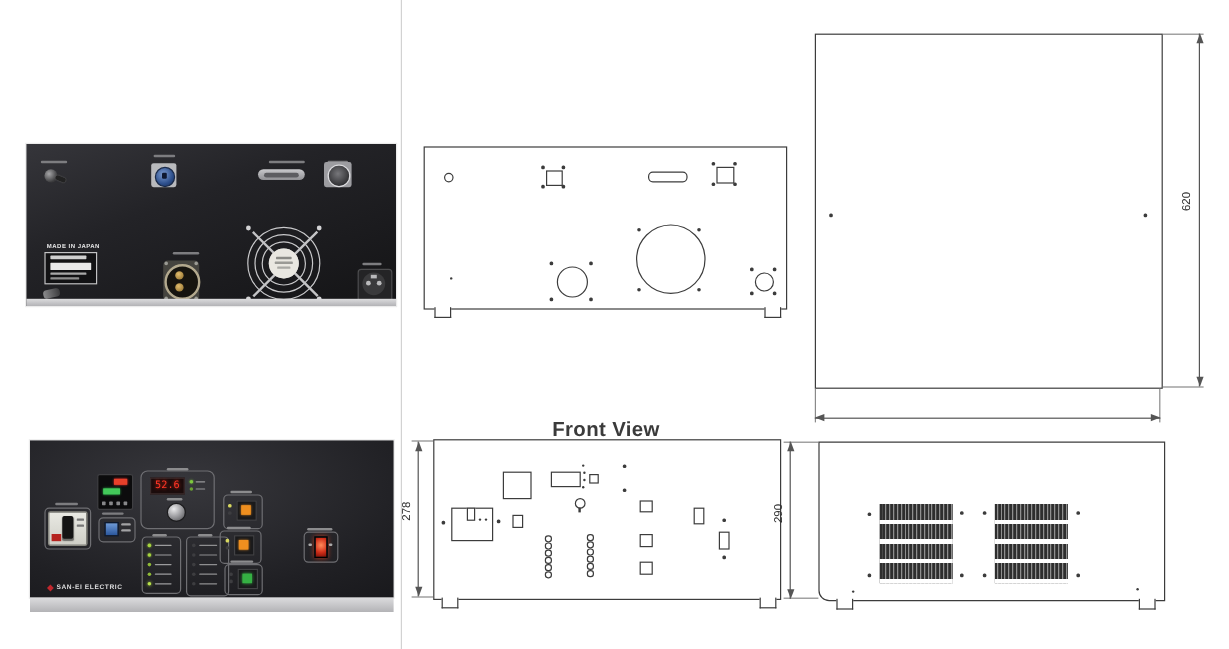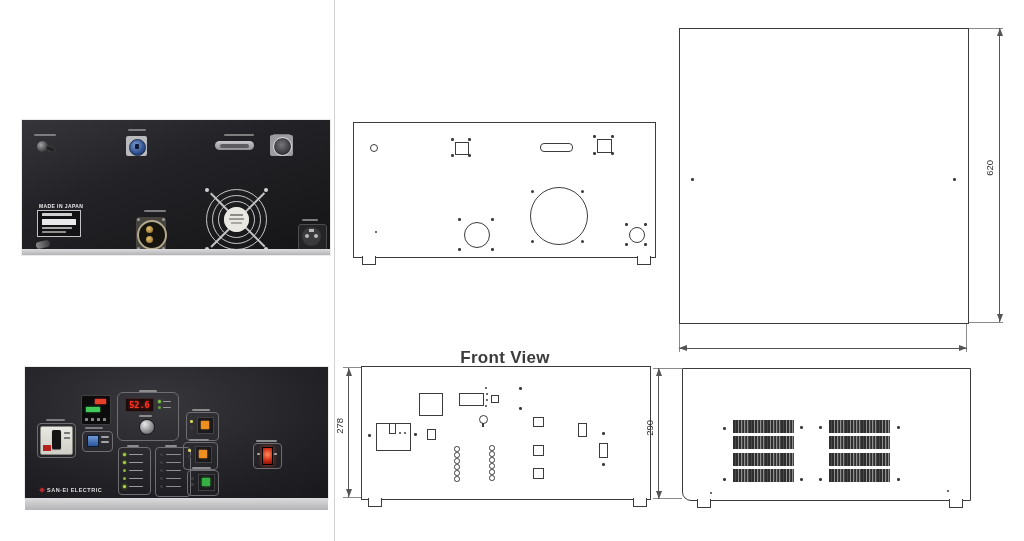--- a/index.html
+++ b/index.html
@@ -31,21 +31,21 @@
   
   .photo{position:absolute;box-shadow:0 0 0 1px rgba(0,0,0,.08);}
   .rear-bg{background:linear-gradient(160deg,#35353a 0%,#232327 38%,#141416 100%);}
   .front-bg{background:radial-gradient(120% 130% at 42% 28%,#37373c 0%,#202024 52%,#101013 100%);}
   .strip{position:absolute;background:linear-gradient(#dcdcde,#b3b3b6);}
   .lb{position:absolute;height:2px;background:#7d7d80;border-radius:1px;}
   .grp{position:absolute;border:1px solid #6f6f73;border-radius:4px;}
   .led{position:absolute;width:3px;height:3px;border-radius:50%;}
   .plate{position:absolute;border-radius:2px;}
   .knob{position:absolute;border-radius:50%;background:radial-gradient(circle at 35% 30%,#eaeaec,#8a8a8e 60%,#48484c);border:1px solid #1c1c1e;}
-  .seg{font-family:"DejaVu Sans Mono",monospace;font-weight:bold;color:#ff3526;text-shadow:0 0 3px rgba(255,46,22,.85);}
+  .seg{font-family:"DejaVu Sans Mono",monospace;font-weight:normal;color:#ff3526;text-shadow:0 0 3px rgba(255,46,22,.85);}
   .ring{position:absolute;border:1.2px solid #c9c9cb;border-radius:50%;}
   .spoke{position:absolute;left:50%;top:50%;width:1.5px;height:38px;background:#c4c4c6;transform-origin:top center;}
   .screw{position:absolute;width:4px;height:4px;border-radius:50%;background:#d2d2d4;}
   .srow{position:absolute;background:#cfcfcf;border-radius:.5px;}
   .brand{position:absolute;font-size:5.5px;font-weight:bold;color:#dededf;letter-spacing:.5px;}
 </style>
 </head>
 <body>
 
 <div class="sheet">

